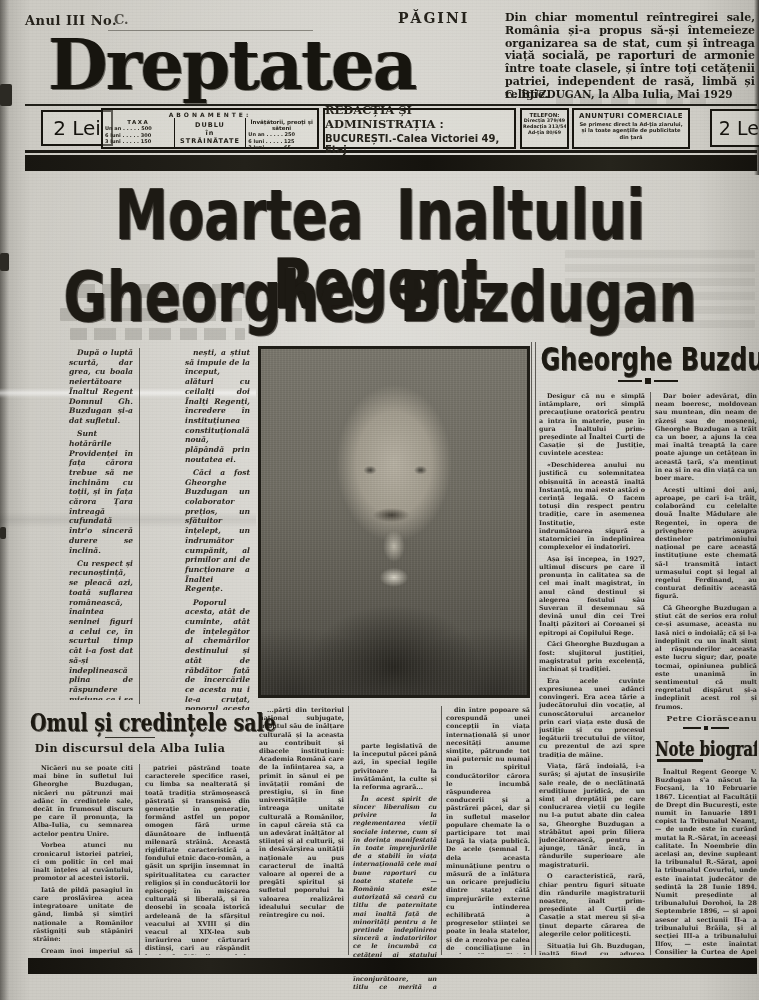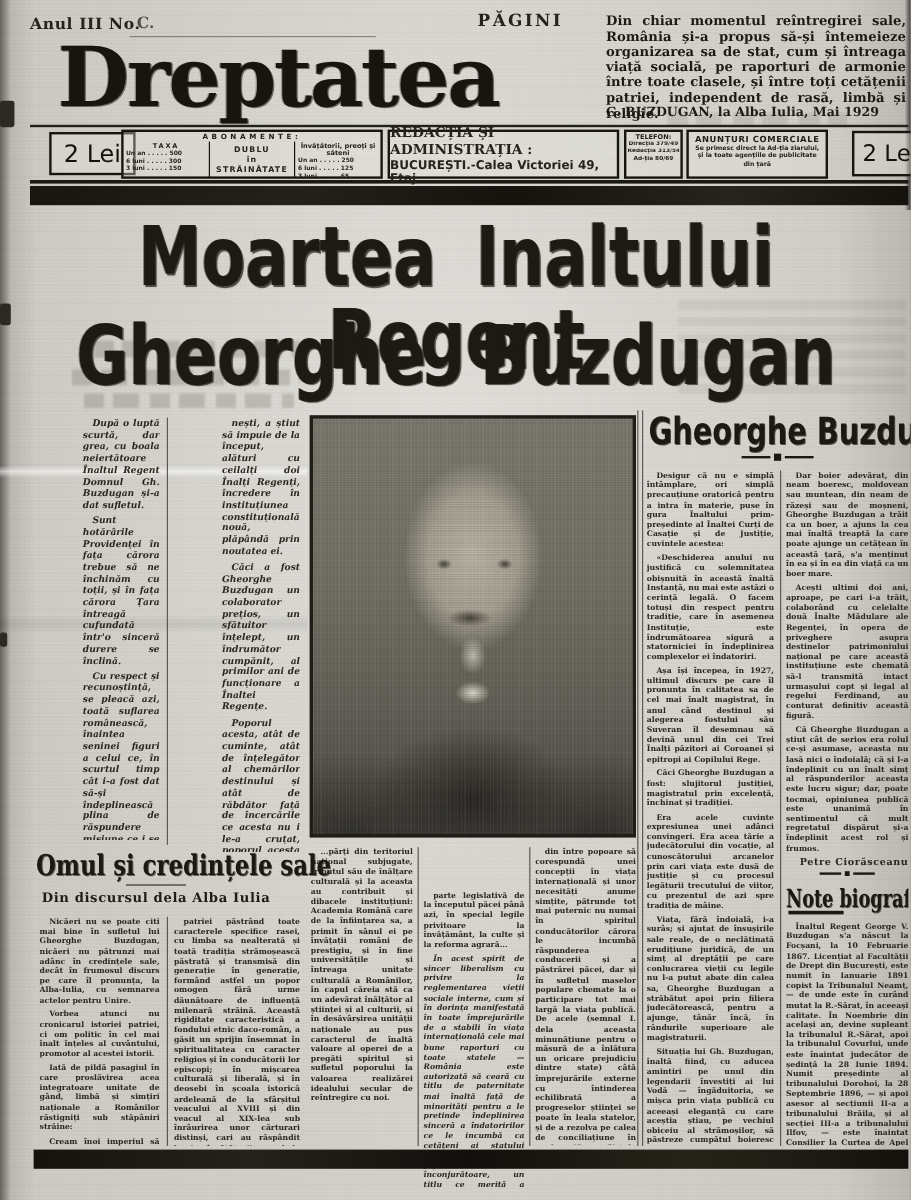--- a/index.html
+++ b/index.html
@@ -226,20 +226,21 @@
       <span class="sq"></span>
       <span class="line"></span>
   </div>
   <div class="abs col body" style="left:539px;top:392px;width:106px;height:563px;">
       <p>Desigur că nu e simplă întâmplare, ori simplă precauțiune oratorică pentru a intra în materie, puse în gura Înaltului prim-președinte al Înaltei Curți de Casație și de Justiție, cuvintele acestea:</p>
       <p>«Deschiderea anului nu justifică cu solemnitatea obișnuită în această înaltă Instanță, nu mai este astăzi o cerință legală. O facem totuși din respect pentru tradiție, care în asemenea Instituție, este îndrumătoarea sigură a statorniciei în îndeplinirea complexelor ei îndatoriri.</p>
       <p>Așa își începea, în 1927, ultimul discurs pe care îl pronunța în calitatea sa de cel mai înalt magistrat, în anul când destinul și alegerea fostului său Suveran îl desemnau să devină unul din cei Trei Înalți păzitori ai Coroanei și epitropi ai Copilului Rege.</p>
       <p>Căci Gheorghe Buzdugan a fost: slujitorul justiției, magistratul prin excelență, închinat și tradiției.</p>
       <p>Era acele cuvinte expresiunea unei adânci convingeri. Era acea tărie a judecătorului din vocație, al cunoscătorului arcanelor prin cari viața este dusă de justiție și cu procesul legăturii trecutului de viitor, cu prezentul de azi spre tradiția de mâine.</p>
       <p>Viața, fără îndoială, i-a surâs; și ajutat de însușirile sale reale, de o neclătinată erudițiune juridică, de un simț al dreptății pe care conlucrarea vieții cu legile nu l-a putut abate din calea sa, Gheorghe Buzdugan a străbătut apoi prin filiera judecătorească, pentru a ajunge, tânăr încă, în rândurile superioare ale magistraturii.</p>
+      <p>O caracteristică, rară, chiar pentru figuri situate din rândurile magistraturii noastre, înalt prim-președinte al Curții de Casație a stat mereu și și-a ținut departe cărarea de alegerile celor politicești.</p>
       <p>Situația lui Gh. Buzdugan, înaltă fiind, cu aducea amintiri pe unul din legendarii învestiți ai lui Vodă — îngăduitoria, se mișca prin viața publică cu aceeași eleganță cu care aceștia știau, pe vechiul obiceiu al strămoșilor, să păstreze cumpătul boieresc al portului.</p>
     </div>
   <div class="abs vrule" style="left:650px;top:392px;height:563px;"></div>
   <div class="abs col body" style="left:655px;top:392px;width:102px;height:563px;">
     <div>
         <p>Dar boier adevărat, din neam boeresc, moldovean sau muntean, din neam de răzeși sau de moșneni, Gheorghe Buzdugan a trăit ca un boer, a ajuns la cea mai înaltă treaptă la care poate ajunge un cetățean în această țară, s'a menținut în ea și în ea din viață ca un boer mare.</p>
         <p>Acești ultimi doi ani, aproape, pe cari i-a trăit, colaborând cu celelalte două Înalte Mădulare ale Regenței, în opera de priveghere asupra destinelor patrimoniului național pe care această instituțiune este chemată să-l transmită intact urmașului copt și legal al regelui Ferdinand, au conturat definitiv această figură.</p>
         <p>Că Gheorghe Buzdugan a știut cât de serios era rolul ce-și asumase, aceasta nu lasă nici o îndoială; că și l-a îndeplinit cu un înalt simț al răspunderilor aceasta este lucru sigur; dar, poate tocmai, opiniunea publică este unanimă în sentimentul că mult regretatul dispărut și-a îndeplinit acest rol și frumos.</p>
         <p class="role-signature">Petre Ciorăsceanu</p>
       </div>

